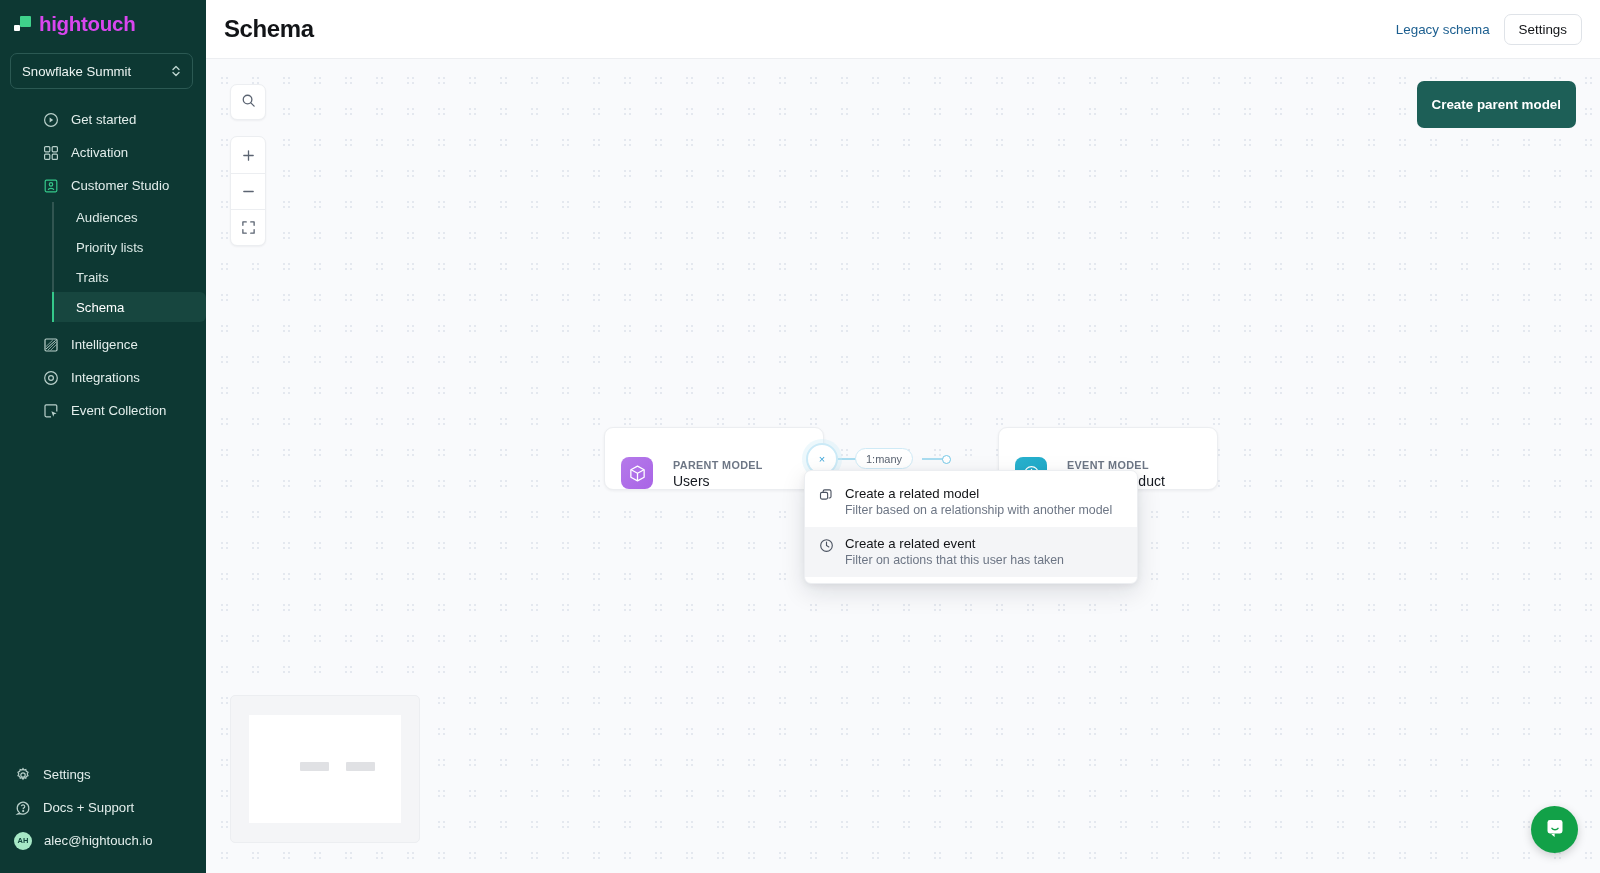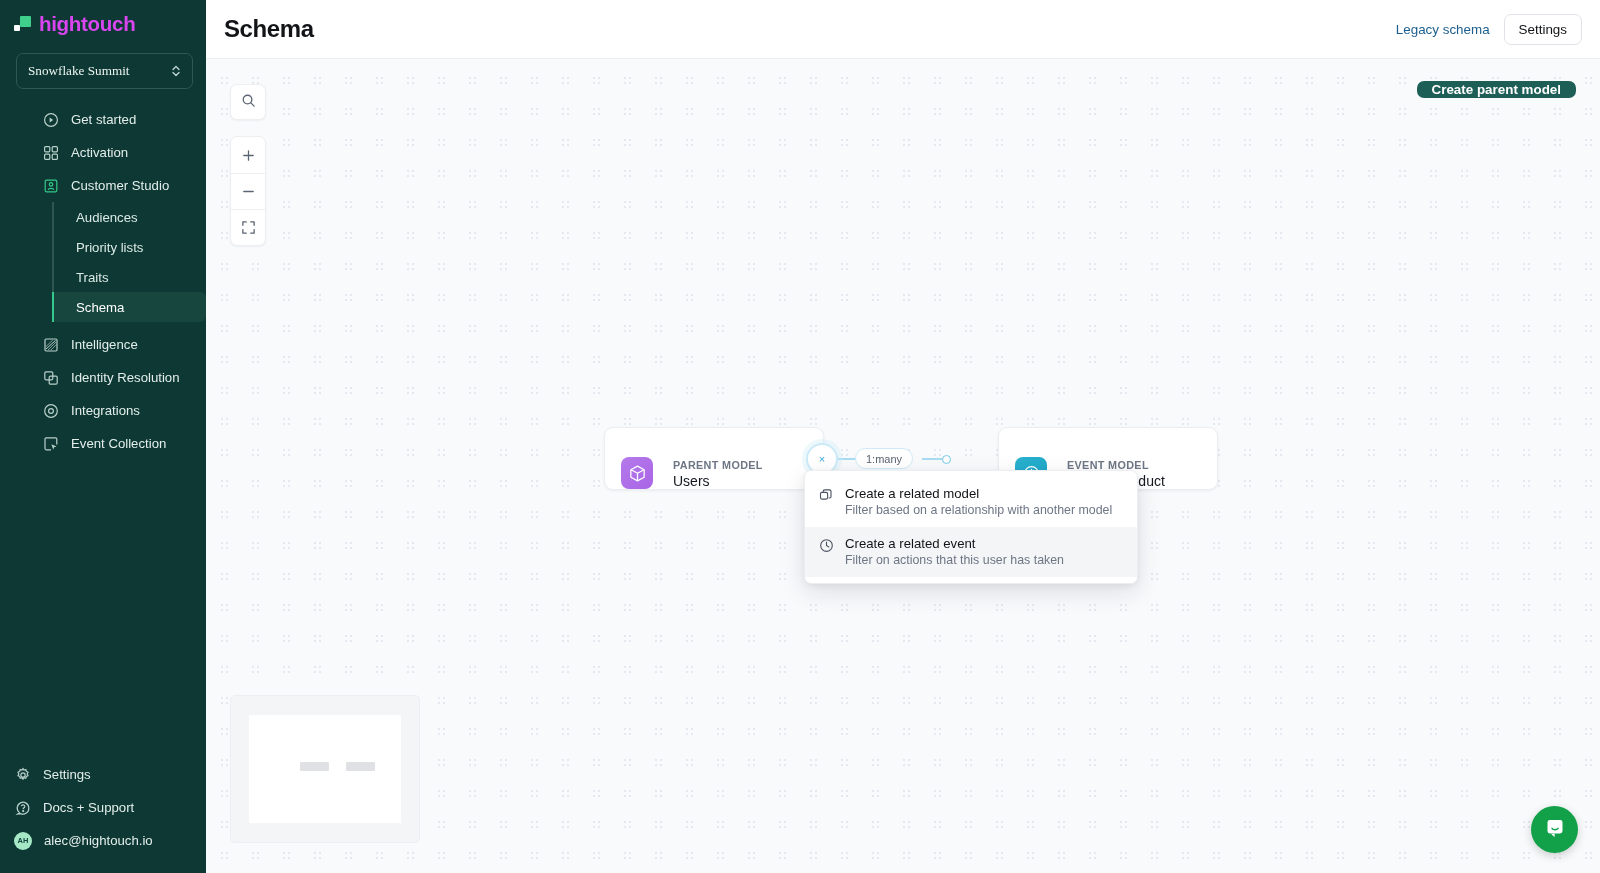--- a/index.html
+++ b/index.html
@@ -35,31 +35,30 @@
   .logo-mark .sq-b {
     position: absolute; left: 0; bottom: 1px;
     width: 6px; height: 6px; background: #ffffff; border-radius: 1px;
   }
   .logo-text {
     font-size: 20.5px; font-weight: 700; color: #d946ef;
     letter-spacing: -0.3px;
   }
 
   .workspace-select {
-    margin: 6px 13px 14px 16px;
+    margin: 6px 13px 14px 10px;
     height: 36px;
     border: 1px solid #2b5953;
     border-radius: 7px;
     display: flex; align-items: center;
     padding: 0 11px;
     font-size: 13.2px;
     color: #edf5f3;
     cursor: pointer;
     justify-content: space-between;
-    font-family: Liberation Serif, serif;
   }
   .chev-updown { display: flex; flex-direction: column; gap: 2px; color: #bcd4cf; }
   .chev-updown svg { display: block; }
 
   .nav { display: flex; flex-direction: column; padding-left: 28px; }
   .nav-item {
     height: 33px;
     display: flex; align-items: center;
     gap: 12px;
     padding-left: 14px;
@@ -176,21 +175,21 @@
     overflow: hidden;
   }
   .tool-zoom > div {
     height: 36px; display: flex; align-items: center; justify-content: center;
     color: #5b6472; cursor: pointer;
   }
   .tool-zoom > div + div { border-top: 1px solid #eceef1; }
 
   .create-parent-btn {
     position: absolute; right: 24px; top: 22px;
-    height: 17px; padding: 0 15px;
+    height: 47px; padding: 0 15px;
     background: #1d5f57; color: #fff;
     border-radius: 7px;
     font-size: 13.4px; font-weight: 600;
     display: flex; align-items: center;
     cursor: pointer;
   }
 
   
   .minimap {
     position: absolute; left: 24px; bottom: 30px;
@@ -372,29 +371,20 @@
         <span class="ni-icon">
           <svg width="16" height="16" viewBox="0 0 16 16" fill="none" stroke="currentColor" stroke-width="1.2">
             <rect x="2" y="2" width="12" height="12" rx="1.2"></rect>
               <path d="M3 12 L12.6 3.4" stroke-width="1"></path>
             <path d="M5 13 L13 5 M7.5 13.4 L13.4 7.5 M3 9.6 L9.8 3" stroke-width="0.7"></path>
           </svg>
         </span>
         <span>Intelligence</span>
       </div>
 
-      <div class="nav-item">
-        <span class="ni-icon">
-          <svg width="16" height="16" viewBox="0 0 16 16" fill="none" stroke="currentColor" stroke-width="1.2">
-            <rect x="1.8" y="1.8" width="8" height="8" rx="1.2"></rect>
-              <rect x="6.2" y="6.2" width="8" height="8" rx="1.2"></rect>
-          </svg>
-        </span>
-        <span>Identity Resolution</span>
-      </div>
 
       <div class="nav-item">
         <span class="ni-icon">
           <svg width="16" height="16" viewBox="0 0 16 16" fill="none" stroke="currentColor" stroke-width="1.2">
             <circle cx="8" cy="8" r="6.3"></circle>
               <circle cx="8" cy="8" r="2.4"></circle>
           </svg>
         </span>
         <span>Integrations</span>
       </div>

